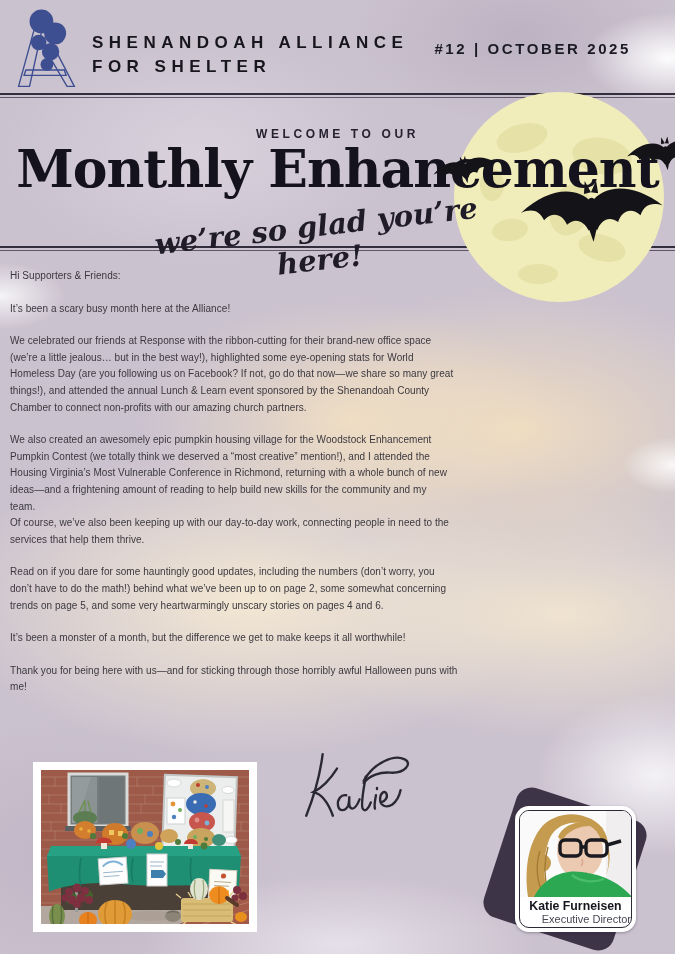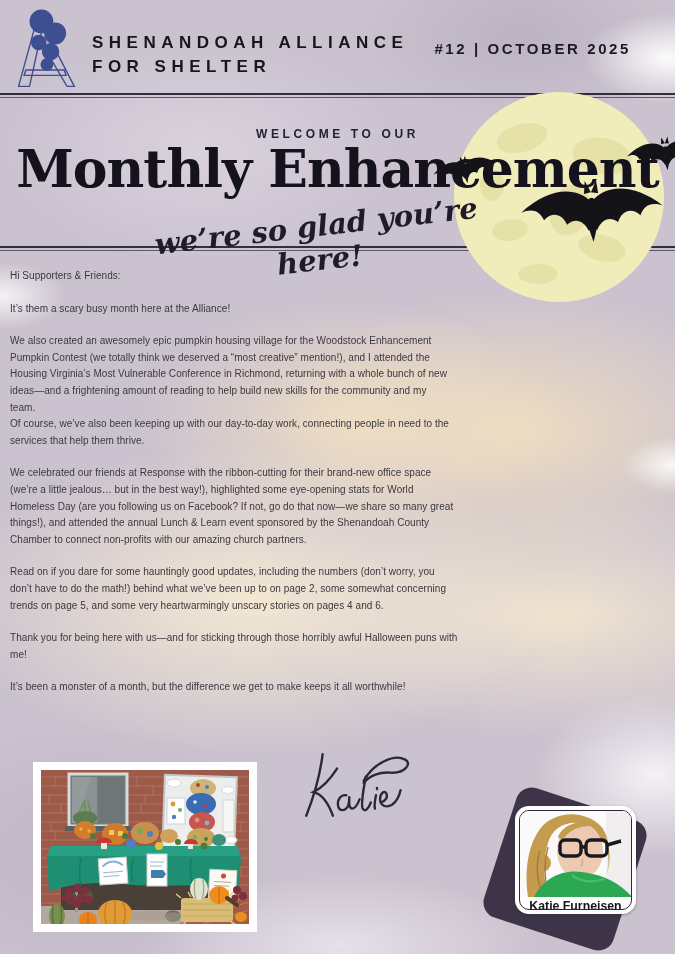--- a/index.html
+++ b/index.html
@@ -55,21 +55,21 @@
   .photo-frame{position:absolute;left:33px;top:762px;width:224px;height:170px;
     background:#ffffff;padding:8px;box-sizing:border-box;z-index:5;}
   .photo-frame svg{display:block;}
   
   .signature{position:absolute;left:298px;top:746px;width:118px;height:80px;z-index:5;}
   .sr-only{position:absolute;width:1px;height:1px;overflow:hidden;clip:rect(0 0 0 0);white-space:nowrap;}
   
   .director-card{position:absolute;left:488px;top:786px;width:162px;height:162px;z-index:5;}
   .card-square{position:absolute;left:9px;top:15px;width:136px;height:136px;border-radius:16px;
     background:#3e3447;transform:rotate(18deg);}
-  .card-white{position:absolute;left:27px;top:20px;width:121px;height:108px;border-radius:14px;
+  .card-white{position:absolute;left:27px;top:20px;width:121px;height:126px;border-radius:14px;
     background:#ffffff;padding:4px;box-sizing:border-box;box-shadow:0 1px 3px rgba(40,30,50,.35);}
   .card-inner{height:100%;box-sizing:border-box;border:1.5px solid #2c2834;border-radius:10px;
     overflow:hidden;display:flex;flex-direction:column;background:#fff;}
   .card-inner svg{display:block;flex:0 0 auto;}
   .card-name{font-size:12.3px;font-weight:bold;color:#17151e;text-align:center;margin-top:2px;line-height:14px;}
   .card-title{font-size:11px;color:#4a4753;text-align:right;line-height:12px;margin-bottom:3px;}
 </style>
 </head>
 <body>
 
@@ -140,39 +140,39 @@
       <path d="M50 16 C40 4 20 4 0 21 C8 18 13 20 16 27 C22 21 29 23 32 31 C38 26 44 29 47 36 L50 29 L53 36 C56 29 62 26 68 31 C71 23 78 21 84 27 C87 20 92 18 100 21 C80 4 60 4 50 16 Z"></path>
       <ellipse cx="50" cy="25" rx="5" ry="12"></ellipse>
       <path d="M45 10 L46 1 L50 9 Z"></path>
         <path d="M55 10 L54 1 L50 9 Z"></path>
       <path d="M47 34 L50 44 L53 34 Z"></path>
     </g>
   </svg>
 
   <div class="letter">
     <p class="para">Hi Supporters &amp; Friends:</p>
-    <p class="para">It’s them a scary busy month here at the Alliance!</p>
+    <p class="para">It’s been a scary busy month here at the Alliance!</p>
+    <p class="para">We celebrated our friends at Response with the ribbon-cutting for their brand-new office space
+(we’re a little jealous… but in the best way!), highlighted some eye-opening stats for World
+Homeless Day (are you following us on Facebook? If not, go do that now—we share so many great
+things!), and attended the annual Lunch &amp; Learn event sponsored by the Shenandoah County
+Chamber to connect non-profits with our amazing church partners.</p>
     <p class="para">We also created an awesomely epic pumpkin housing village for the Woodstock Enhancement
 Pumpkin Contest (we totally think we deserved a “most creative” mention!), and I attended the
 Housing Virginia’s Most Vulnerable Conference in Richmond, returning with a whole bunch of new
 ideas—and a frightening amount of reading to help build new skills for the community and my
 team.
 Of course, we’ve also been keeping up with our day-to-day work, connecting people in need to the
 services that help them thrive.</p>
-    <p class="para">We celebrated our friends at Response with the ribbon-cutting for their brand-new office space
-(we’re a little jealous… but in the best way!), highlighted some eye-opening stats for World
-Homeless Day (are you following us on Facebook? If not, go do that now—we share so many great
-things!), and attended the annual Lunch &amp; Learn event sponsored by the Shenandoah County
-Chamber to connect non-profits with our amazing church partners.</p>
     <p class="para">Read on if you dare for some hauntingly good updates, including the numbers (don’t worry, you
 don’t have to do the math!) behind what we’ve been up to on page 2, some somewhat concerning
 trends on page 5, and some very heartwarmingly unscary stories on pages 4 and 6.</p>
+    <p class="para">It’s been a monster of a month, but the difference we get to make keeps it all worthwhile!</p>
     <p class="para">Thank you for being here with us—and for sticking through those horribly awful Halloween puns with
 me!</p>
-    <p class="para">It’s been a monster of a month, but the difference we get to make keeps it all worthwhile!</p>
   </div>
 
   <figure class="photo-frame" style="margin:0;">
     <svg width="208" height="154" viewBox="0 0 208 154" aria-hidden="true">
       <rect width="208" height="154" fill="#9d5a49"></rect>
       <path d="M0 7H208M0 16H208M0 25H208M0 34H208M0 43H208M0 52H208M0 61H208M0 70H208M0 79H208M0 88H208M0 97H208M0 106H208M0 115H208M0 124H208M0 133H208" stroke="#c29683" stroke-width="1" opacity="0.45" fill="none"></path>
       <path d="M14 7V16M52 7V16M96 7V16M180 7V16M30 16V25M112 16V25M196 16V25M8 25V34M104 25V34M184 25V34M20 34V43M100 34V43M198 34V43M10 52V61M200 52V61M14 61V70M190 61V70M8 97V106M200 97V106" stroke="#c29683" stroke-width="1" opacity="0.4" fill="none"></path>
 
       <rect x="28" y="4" width="58" height="52" fill="#757c7e"></rect>
       <rect x="31" y="7" width="25" height="46" fill="#8b9294"></rect>

